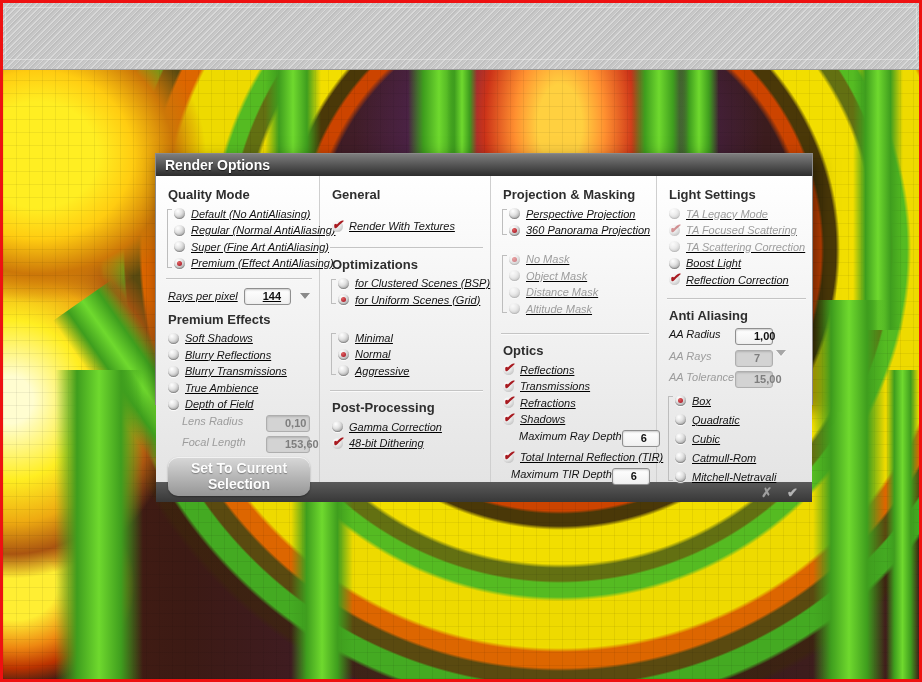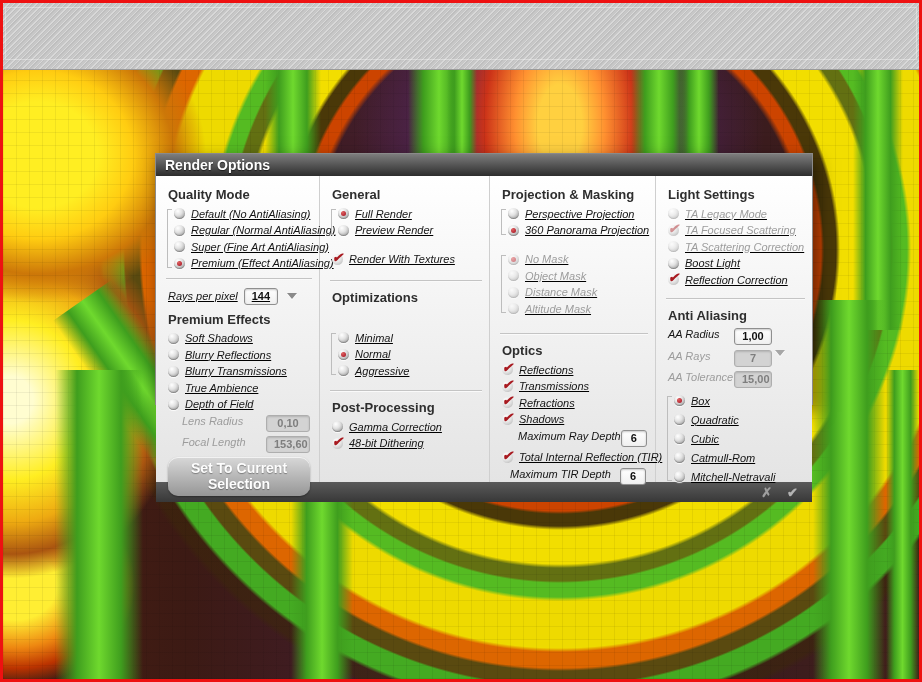--- a/index.html
+++ b/index.html
@@ -72,21 +72,21 @@
   .chk::before { content:'✔'; position:absolute; left:0px; top:-4px; font-size:13px; font-weight:bold;
     color:#a81a20; font-style:italic; }
   .dis .chk::before { color:rgba(168,26,32,.45); }
 
   .grp { position:relative; margin-left:6px; }
   .grp::before { content:''; position:absolute; left:-7px; top:2px; bottom:2px; width:4px;
     border:1px solid #bdbdbd; border-right:none; }
 
   .vbox { background:linear-gradient(#ffffff,#f0f0f0); border:1px solid #8f8f8f; border-radius:3px;
     box-shadow:inset 0 1px 2px rgba(0,0,0,.22); font-weight:bold; font-size:11px; color:#101010;
-    text-align:center; padding:1px 7px 2px; min-width:30px; line-height:12px; }
+    text-align:center; padding:1px 18px 2px; min-width:30px; line-height:12px; }
   .vbox.dis { background:#d3d3d3; color:#7e7e7e; border-color:#aeaeae; box-shadow:inset 0 1px 2px rgba(0,0,0,.15); }
   .tri { width:0; height:0; border-left:5px solid transparent; border-right:5px solid transparent;
     border-top:6px solid #8a8a8a; flex:none; margin-left:3px; filter:drop-shadow(0 1px 0 #fff); }
   .tri.dis { border-top-color:#a6a6a6; }
 
   .field { display:flex; margin:4px 0; }
   .f-ind { margin-left:14px;gap:10px; }
   .field .lbl { flex:1; }
   .pill { display:block; margin-top:2px; border:none; cursor:default;
     background:linear-gradient(#d8d8d8,#969696); border-radius:10px; color:#fdfdfd;
@@ -176,37 +176,37 @@
         </div>
         <div class="field f-ind dis">
           <span class="lbl dis">Focal Length</span>
           <span class="vbox dis" style="width:44px">153,60</span>
         </div>
         <button class="pill">Set To Current Selection</button>
       </div>
 
       <div class="col c2">
         <div class="hdr">General</div>
-        <div class="grp">
-          <div class="row">
-            <span class="ball sel"></span>
-            <span class="lbl">Full Render</span>
-          </div>
-          <div class="row">
-            <span class="ball"></span>
-            <span class="lbl">Preview Render</span>
-          </div>
-        </div>
         <div class="gap"></div>
         <div class="row">
           <span class="chk"></span>
           <span class="lbl">Render With Textures</span>
         </div>
         <hr class="divider" style="margin-top:14px">
         <div class="hdr">Optimizations</div>
+        <div class="grp">
+          <div class="row">
+            <span class="ball"></span>
+            <span class="lbl">for Clustered Scenes (BSP)</span>
+          </div>
+          <div class="row">
+            <span class="ball sel"></span>
+            <span class="lbl">for Uniform Scenes (Grid)</span>
+          </div>
+        </div>
         <div class="gap"></div>
           <div class="gap"></div>
         <div class="grp">
           <div class="row">
             <span class="ball"></span>
             <span class="lbl">Minimal</span>
           </div>
           <div class="row">
             <span class="ball sel"></span>
             <span class="lbl">Normal</span>

